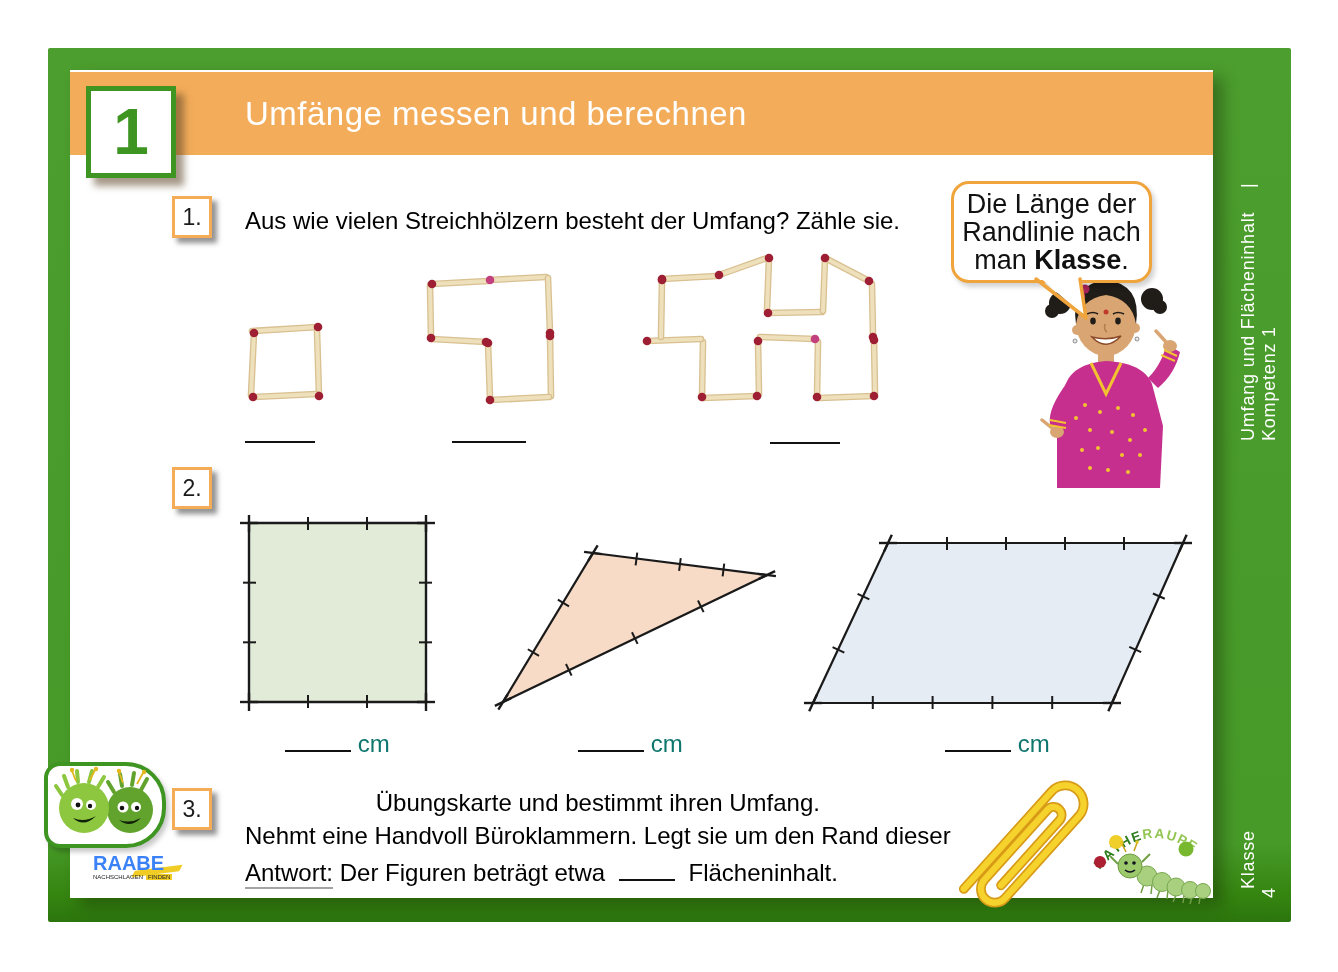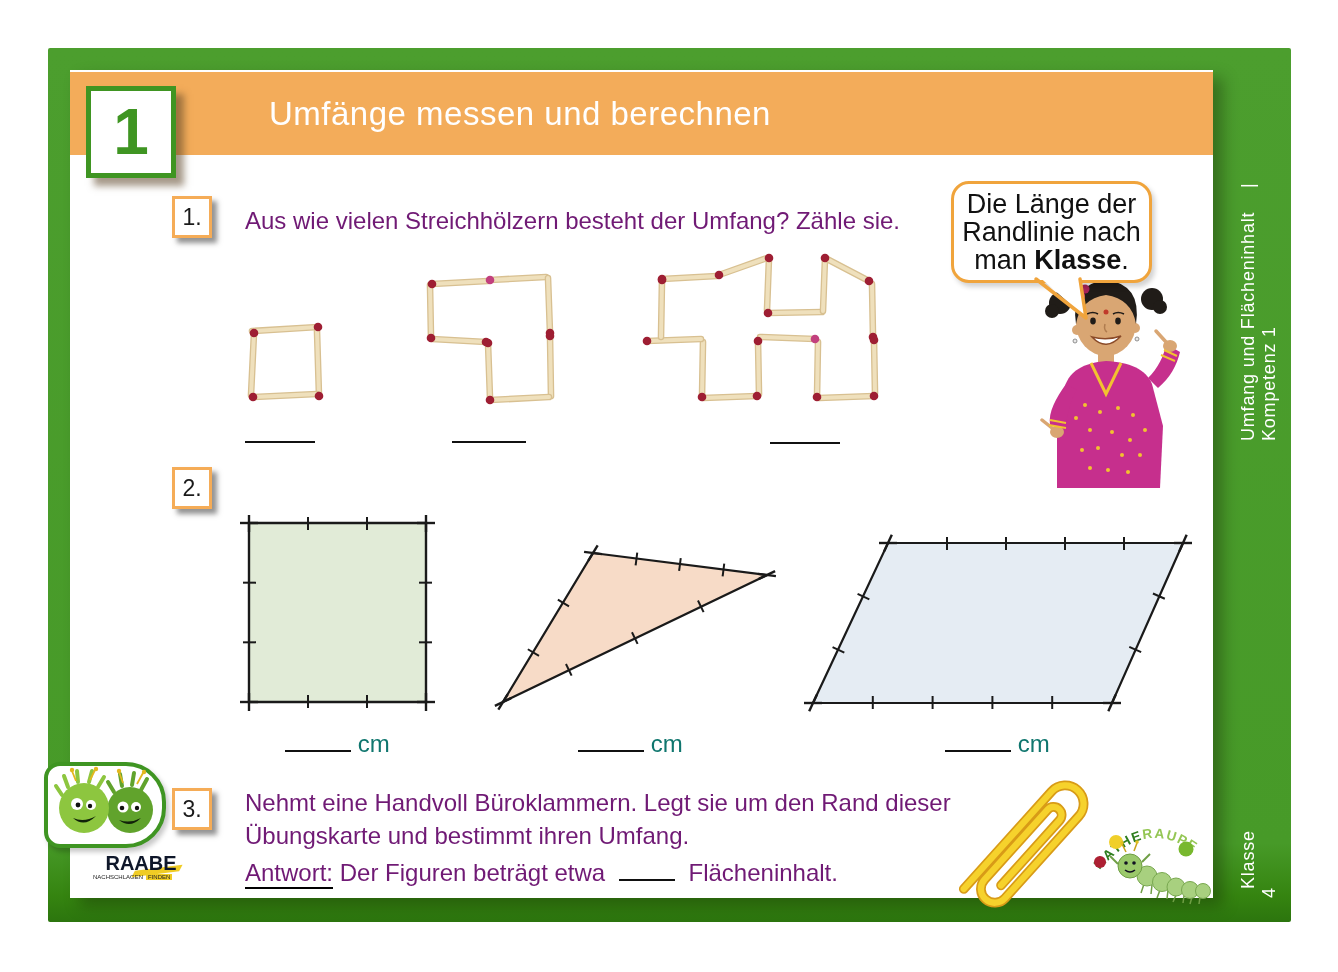--- a/index.html
+++ b/index.html
@@ -8,57 +8,57 @@
   .abs{position:absolute;}
 
   .card{position:absolute;left:48px;top:48px;width:1243px;height:874px;
         background:linear-gradient(180deg,#4c9e2e 0%,#479a28 91%,#358410 97%,#2c750e 100%);
         border-radius:2px;}
   .content{position:absolute;left:70px;top:70px;width:1143px;height:828px;background:#ffffff;
         box-shadow:10px 8px 14px rgba(20,40,5,.38);}
 
   .header-bar{position:absolute;left:70px;top:72px;width:1143px;height:83px;background:#f3ac5a;}
   .title{position:absolute;left:245px;top:72px;height:83px;display:flex;align-items:center;
-        color:#ffffff;font-size:33px;letter-spacing:.5px;margin-left:24px;}
+        color:#ffffff;font-size:33px;letter-spacing:.5px;}
 
   .lesson-box{position:absolute;left:86px;top:86px;width:80px;height:82px;background:#ffffff;
         border:5px solid #3f9522;display:flex;align-items:center;justify-content:center;
         box-shadow:8px 8px 7px rgba(92,70,40,.55);z-index:3;}
   .lesson-box span{color:#3f9522;font-size:64px;font-weight:600;line-height:1;}
 
   .side-text{position:absolute;writing-mode:vertical-rl;transform:rotate(180deg);
         color:#ffffff;font-size:18px;letter-spacing:.8px;z-index:2;}
   .side-text span{margin:9px 0;}
 
   .badge{position:absolute;width:34px;height:36px;background:#ffffff;border:3px solid #f5ac57;
         display:flex;align-items:center;justify-content:center;font-size:23px;color:#1a1a1a;
         box-shadow:5px 5px 5px rgba(40,40,40,.5);z-index:2;}
-  .task-text{position:absolute;font-size:24px;color:#701a75;z-index:2;}
+  .task-text{position:absolute;font-size:24px;color:#000000;z-index:2;text-align:center;}
   .task-lines{line-height:33px;}
 
   .ans-line{position:absolute;width:70px;border-top:2px solid #111;z-index:2;}
   .cm-row{position:absolute;font-size:24px;color:#0f766e;z-index:2;white-space:nowrap;}
   .blank{display:inline-block;width:66px;height:22px;border-bottom:2px solid #111;}
   .blank.small{width:56px;margin:0 7px;}
-  .underlined{border-bottom:2px solid #000000;padding-bottom:1px;}
+  .underlined{border-bottom:2px solid #a3a3a3;padding-bottom:1px;}
 
   .bubble{position:absolute;left:951px;top:181px;width:195px;height:96px;background:#ffffff;
         border:3.5px solid #f0a43c;border-radius:18px;z-index:5;
         box-shadow:3px 4px 5px rgba(0,0,0,.18);
         display:flex;flex-direction:column;align-items:center;justify-content:center;
         font-size:27px;line-height:28px;color:#111;text-align:center;}
   .bubble b{font-weight:bold;}
   .bubble-tail{position:absolute;left:1020px;top:274px;width:80px;height:50px;z-index:5;}
 
   .mascot-tab{position:absolute;left:44px;top:762px;width:114px;height:78px;background:#ffffff;
         border:4px solid #3f9522;border-radius:16px 40px 40px 16px;z-index:6;
         box-shadow:3px 4px 5px rgba(0,0,0,.22);}
 
   .raabe{position:absolute;left:93px;top:852px;width:96px;z-index:7;}
-  .raabe-word{font-weight:900;font-size:20px;letter-spacing:0;color:#0f172a;position:relative;z-index:2;text-align:center;}
+  .raabe-word{font-weight:900;font-size:20px;letter-spacing:0;color:#3b82f6;position:relative;z-index:2;}
   .raabe-swoosh{position:absolute;left:40px;top:16px;width:48px;height:6px;background:#f0cc25;
         transform:rotate(-7deg) skewX(-35deg);z-index:1;}
   .raabe-sub{font-size:6px;color:#222;display:flex;gap:3px;margin-top:-1px;position:relative;z-index:2;}
   .raabe-find{background:#f0cc25;padding:0 2px;}
 </style>
 </head>
 <body>
 
 <div class="page">
 
@@ -250,22 +250,22 @@
   </div>
   <div class="cm-row" style="left:945px;top:728px;">
     <span class="blank"></span>
     <span>cm</span>
   </div>
 
   <div class="badge" style="left:172px;top:788px;z-index:7;">
     <span>3.</span>
   </div>
   <div class="task-text task-lines" style="left:245px;top:786px;">
+    <div>Übungskarte und bestimmt ihren Umfang.</div>
     <div>Nehmt eine Handvoll Büroklammern. Legt sie um den Rand dieser</div>
-    <div>Übungskarte und bestimmt ihren Umfang.</div>
   </div>
   <div class="task-text" style="left:245px;top:857px;">
     <span class="underlined">Antwort:</span>
     <span>Der Figuren beträgt etwa</span>
     <span class="blank small"></span>
     <span>Flächeninhalt.</span>
   </div>
 
   <svg class="abs" style="left:1040px;top:275px;z-index:3;" width="180" height="215" viewBox="1040 275 180 215">
     <circle cx="1060" cy="303" r="11" fill="#201c18"></circle>

